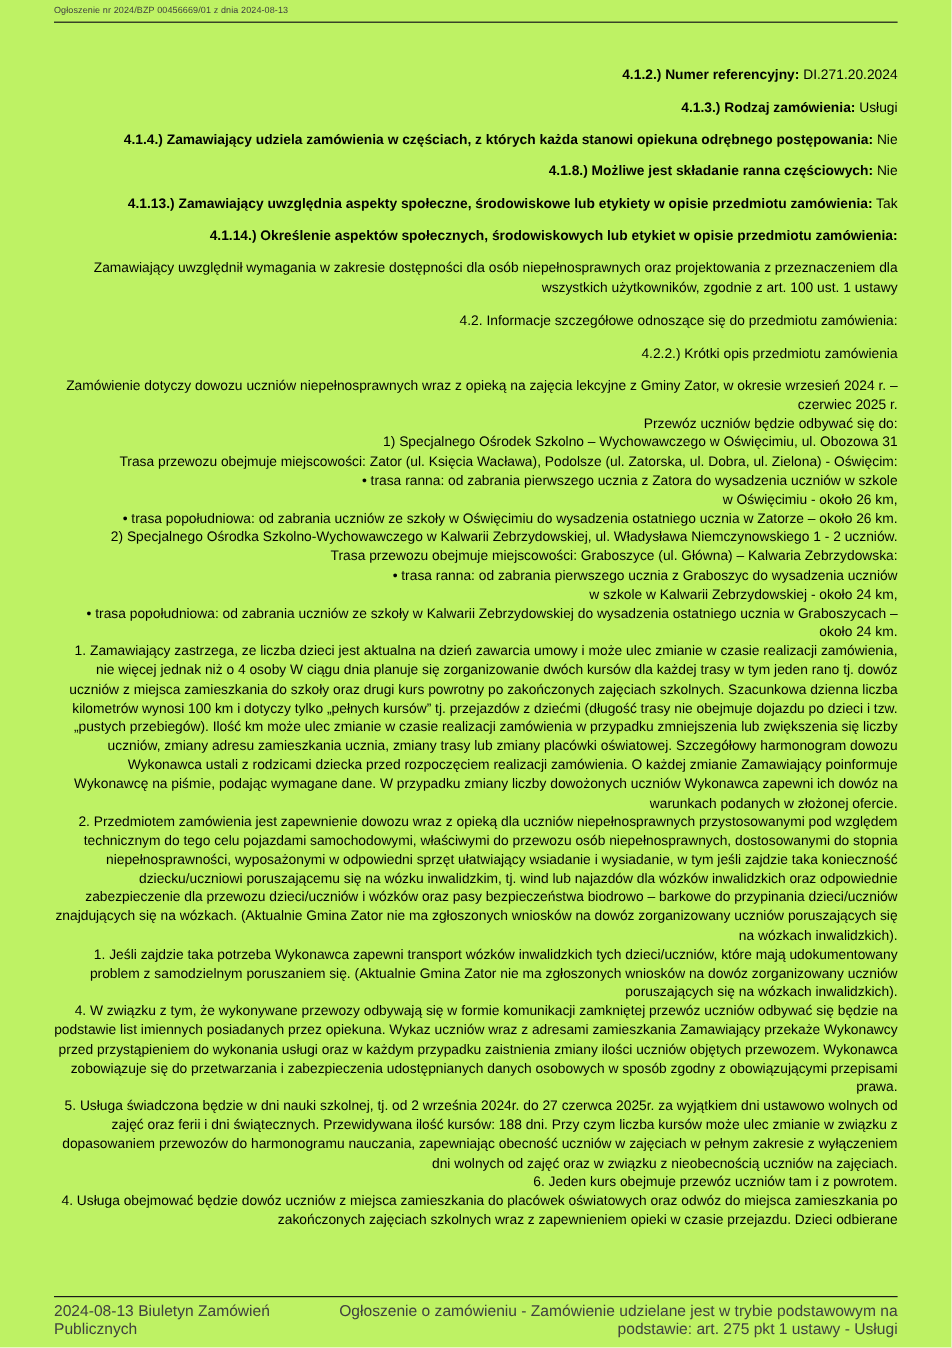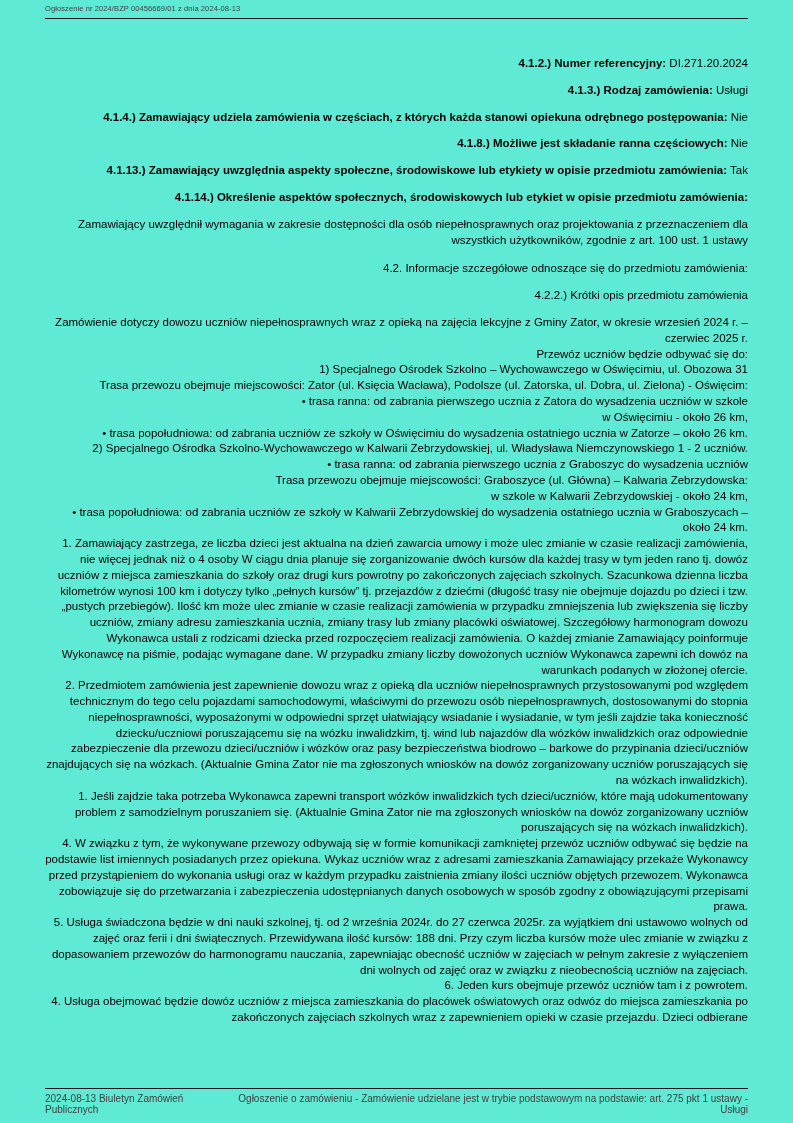--- a/index.html
+++ b/index.html
@@ -5,21 +5,21 @@
   html, body {
     margin: 0;
     padding: 0;
     background: #ffffff;
   }
   .page {
     position: relative;
     width: 793px;
     height: 1123px;
     margin: 0 auto;
-    background: #5eead4;
+    background: #bef264;
     font-family: "Liberation Sans", "DejaVu Sans", sans-serif;
     color: #000000;
     overflow: hidden;
     box-sizing: border-box;
   }
   .header {
     margin: 0 45px;
     padding: 4px 0 5px 0;
     border-bottom: 1px solid #1a1a1a;
   }
@@ -57,21 +57,21 @@
   .footer {
     position: absolute;
     left: 45px;
     right: 45px;
     bottom: 8px;
     border-top: 1px solid #1a1a1a;
     padding-top: 4px;
     display: flex;
     justify-content: center;
     align-items: baseline;
-    font-size: 10px;
+    font-size: 13px;
     color: #404040;
   }
   .footer-left { text-align: left; }
   .footer-right { text-align: right; }
 </style>
 </head>
 <body>
 
 <div class="page">
 
@@ -98,22 +98,22 @@
 
     <div class="desc">
         <div class="desc-line">Zamówienie dotyczy dowozu uczniów niepełnosprawnych wraz z opieką na zajęcia lekcyjne z Gminy Zator, w okresie wrzesień 2024 r. – czerwiec 2025 r.</div>
         <div class="desc-line">Przewóz uczniów będzie odbywać się do:</div>
         <div class="desc-line">1) Specjalnego Ośrodek Szkolno – Wychowawczego w Oświęcimiu, ul. Obozowa 31</div>
         <div class="desc-line">Trasa przewozu obejmuje miejscowości: Zator (ul. Księcia Wacława), Podolsze (ul. Zatorska, ul. Dobra, ul. Zielona) - Oświęcim:</div>
         <div class="desc-line">• trasa ranna: od zabrania pierwszego ucznia z Zatora do wysadzenia uczniów w szkole</div>
         <div class="desc-line">w Oświęcimiu - około 26 km,</div>
         <div class="desc-line">• trasa popołudniowa: od zabrania uczniów ze szkoły w Oświęcimiu do wysadzenia ostatniego ucznia w Zatorze – około 26 km.</div>
         <div class="desc-line">2) Specjalnego Ośrodka Szkolno-Wychowawczego w Kalwarii Zebrzydowskiej, ul. Władysława Niemczynowskiego 1 - 2 uczniów.</div>
+        <div class="desc-line">Trasa przewozu obejmuje miejscowości: Graboszyce (ul. Główna) – Kalwaria Zebrzydowska:</div>
         <div class="desc-line">• trasa ranna: od zabrania pierwszego ucznia z Graboszyc do wysadzenia uczniów</div>
-        <div class="desc-line">Trasa przewozu obejmuje miejscowości: Graboszyce (ul. Główna) – Kalwaria Zebrzydowska:</div>
         <div class="desc-line">w szkole w Kalwarii Zebrzydowskiej - około 24 km,</div>
         <div class="desc-line">• trasa popołudniowa: od zabrania uczniów ze szkoły w Kalwarii Zebrzydowskiej do wysadzenia ostatniego ucznia w Graboszycach – około 24 km.</div>
         <div class="desc-line">1. Zamawiający zastrzega, ze liczba dzieci jest aktualna na dzień zawarcia umowy i może ulec zmianie w czasie realizacji zamówienia, nie więcej jednak niż o 4 osoby W ciągu dnia planuje się zorganizowanie dwóch kursów dla każdej trasy w tym jeden rano tj. dowóz uczniów z miejsca zamieszkania do szkoły oraz drugi kurs powrotny po zakończonych zajęciach szkolnych. Szacunkowa dzienna liczba kilometrów wynosi 100 km i dotyczy tylko „pełnych kursów” tj. przejazdów z dziećmi (długość trasy nie obejmuje dojazdu po dzieci i tzw. „pustych przebiegów). Ilość km może ulec zmianie w czasie realizacji zamówienia w przypadku zmniejszenia lub zwiększenia się liczby uczniów, zmiany adresu zamieszkania ucznia, zmiany trasy lub zmiany placówki oświatowej. Szczegółowy harmonogram dowozu Wykonawca ustali z rodzicami dziecka przed rozpoczęciem realizacji zamówienia. O każdej zmianie Zamawiający poinformuje Wykonawcę na piśmie, podając wymagane dane. W przypadku zmiany liczby dowożonych uczniów Wykonawca zapewni ich dowóz na warunkach podanych w złożonej ofercie.</div>
         <div class="desc-line">2. Przedmiotem zamówienia jest zapewnienie dowozu wraz z opieką dla uczniów niepełnosprawnych przystosowanymi pod względem technicznym do tego celu pojazdami samochodowymi, właściwymi do przewozu osób niepełnosprawnych, dostosowanymi do stopnia niepełnosprawności, wyposażonymi w odpowiedni sprzęt ułatwiający wsiadanie i wysiadanie, w tym jeśli zajdzie taka konieczność dziecku/uczniowi poruszającemu się na wózku inwalidzkim, tj. wind lub najazdów dla wózków inwalidzkich oraz odpowiednie zabezpieczenie dla przewozu dzieci/uczniów i wózków oraz pasy bezpieczeństwa biodrowo – barkowe do przypinania dzieci/uczniów znajdujących się na wózkach. (Aktualnie Gmina Zator nie ma zgłoszonych wniosków na dowóz zorganizowany uczniów poruszających się na wózkach inwalidzkich).</div>
         <div class="desc-line">1. Jeśli zajdzie taka potrzeba Wykonawca zapewni transport wózków inwalidzkich tych dzieci/uczniów, które mają udokumentowany problem z samodzielnym poruszaniem się. (Aktualnie Gmina Zator nie ma zgłoszonych wniosków na dowóz zorganizowany uczniów poruszających się na wózkach inwalidzkich).</div>
         <div class="desc-line">4. W związku z tym, że wykonywane przewozy odbywają się w formie komunikacji zamkniętej przewóz uczniów odbywać się będzie na podstawie list imiennych posiadanych przez opiekuna. Wykaz uczniów wraz z adresami zamieszkania Zamawiający przekaże Wykonawcy przed przystąpieniem do wykonania usługi oraz w każdym przypadku zaistnienia zmiany ilości uczniów objętych przewozem. Wykonawca zobowiązuje się do przetwarzania i zabezpieczenia udostępnianych danych osobowych w sposób zgodny z obowiązującymi przepisami prawa.</div>
         <div class="desc-line">5. Usługa świadczona będzie w dni nauki szkolnej, tj. od 2 września 2024r. do 27 czerwca 2025r. za wyjątkiem dni ustawowo wolnych od zajęć oraz ferii i dni świątecznych. Przewidywana ilość kursów: 188 dni. Przy czym liczba kursów może ulec zmianie w związku z dopasowaniem przewozów do harmonogramu nauczania, zapewniając obecność uczniów w zajęciach w pełnym zakresie z wyłączeniem dni wolnych od zajęć oraz w związku z nieobecnością uczniów na zajęciach.</div>
         <div class="desc-line">6. Jeden kurs obejmuje przewóz uczniów tam i z powrotem.</div>
         <div class="desc-line">4. Usługa obejmować będzie dowóz uczniów z miejsca zamieszkania do placówek oświatowych oraz odwóz do miejsca zamieszkania po zakończonych zajęciach szkolnych wraz z zapewnieniem opieki w czasie przejazdu. Dzieci odbierane</div>
       </div>

